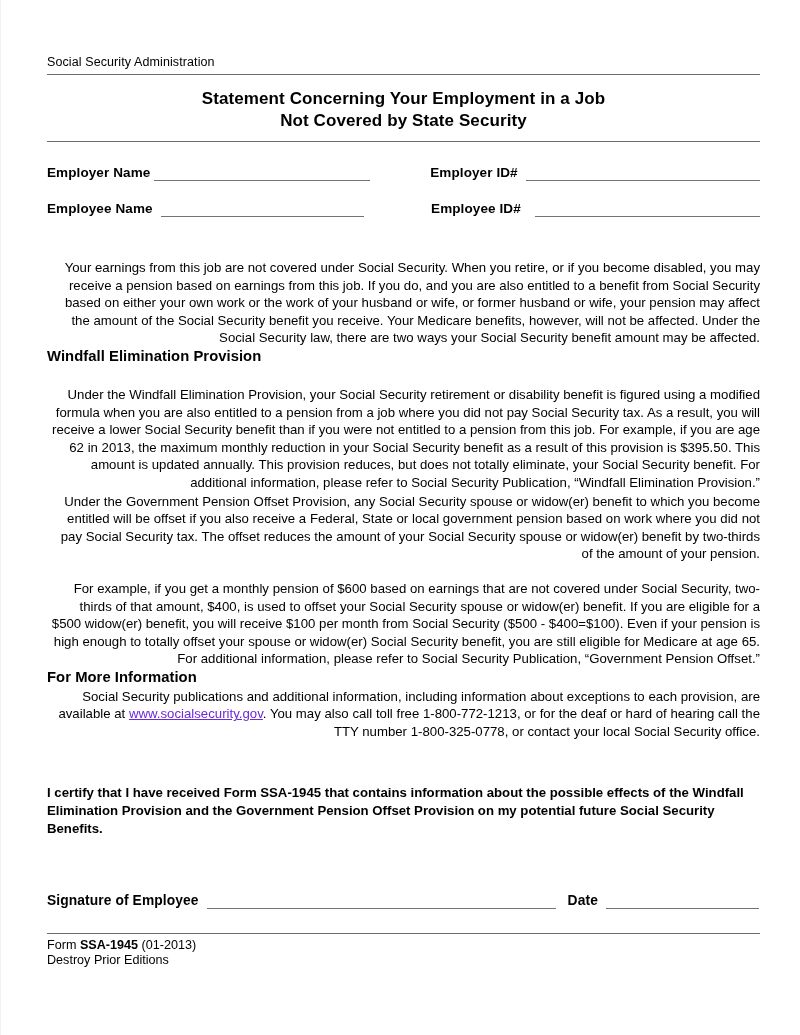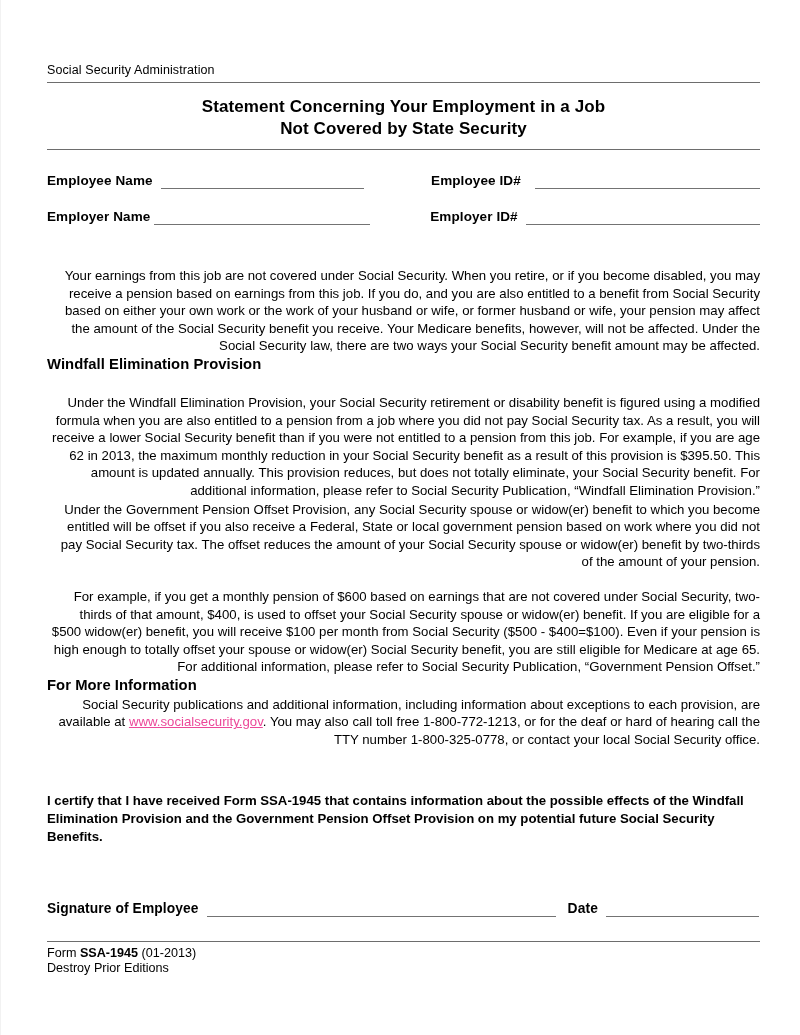--- a/index.html
+++ b/index.html
@@ -22,21 +22,21 @@
   }
   .page-edge-left {
     position: absolute;
     left: 0; top: 0;
     width: 1px; height: 1035px;
     background: #f2f2f2;
   }
   .content {
     position: absolute;
     left: 47px;
-    top: 12px;
+    top: 4px;
     width: 713px;
   }
 
   
   .agency {
     font-size: 12.5px;
     line-height: 16px;
     padding-top: 50px;
     letter-spacing: 0.1px;
   }
@@ -105,21 +105,21 @@
   }
   .gap-wep   { margin-top: 24px; }
   .gap-after-head { margin-top: 20px; }
   .gap-gpo   { margin-top: 24px; }
   .gap-gpo-head { margin-top: 1px; }
   .gap-example { margin-top: 17px; }
   .gap-more  { margin-top: 24px; }
   .gap-more-head { margin-top: 1px; }
 
   .link {
-    color: #ec4899;
+    color: #6d28d9;
     text-decoration: underline;
   }
 
   .certify {
     font-weight: bold;
     font-size: 13.2px;
     line-height: 18px;
     margin: 0;
     padding-top: 43px;
   }
@@ -166,35 +166,35 @@
     <div class="agency">Social Security Administration</div>
     <div class="rule rule-top"></div>
 
     <div class="title-block">
       <div>Statement Concerning Your Employment in a Job</div>
       <div>Not Covered by State Security</div>
     </div>
     <div class="rule rule-title"></div>
 
     <div class="fields">
+
+      <div class="field-row">
+        <span class="field-label">Employer Name</span>
+        <span class="field-line fl-empr-name"></span>
+        <span class="field-label label-empr-id">Employer ID#</span>
+        <span class="field-line fl-empr-id"></span>
+      </div>
 
       <div class="field-row">
         <span class="field-label">Employee Name</span>
         <span class="field-line fl-emp-name"></span>
         <span class="field-label label-emp-id">Employee ID#</span>
         <span class="field-line fl-emp-id"></span>
       </div>
 
-      <div class="field-row">
-        <span class="field-label">Employer Name</span>
-        <span class="field-line fl-empr-name"></span>
-        <span class="field-label label-empr-id">Employer ID#</span>
-        <span class="field-line fl-empr-id"></span>
-      </div>
-
     </div>
 
     <p class="para intro">Your earnings from this job are not covered under Social Security. When you retire, or if you become disabled, you may receive a pension based on earnings from this job. If you do, and you are also entitled to a benefit from Social Security based on either your own work or the work of your husband or wife, or former husband or wife, your pension may affect the amount of the Social Security benefit you receive. Your Medicare benefits, however, will not be affected. Under the Social Security law, there are two ways your Social Security benefit amount may be  affected.</p>
 
     <h2 class="section-head gap-wep">Windfall Elimination Provision</h2>
     <p class="para gap-after-head">Under the Windfall Elimination Provision, your Social Security retirement or disability benefit is figured using a modified formula when you are also entitled to a pension from a job where you did not pay Social Security tax. As a result, you will receive a lower Social Security benefit than if you were not entitled to a pension from this job. For example, if you are age 62 in 2013, the maximum monthly reduction in your Social Security benefit as a result of this provision is $395.50. This amount is updated annually. This provision reduces, but does not totally eliminate, your Social Security benefit. For additional information, please refer to Social Security Publication, “Windfall  Elimination Provision.”</p>
 
     <p class="para gap-gpo-head">Under the Government Pension Offset Provision, any Social Security spouse or widow(er) benefit to which you become entitled will be offset if you also receive a Federal, State or local government pension based on work where you did not pay Social Security tax. The offset reduces the amount of your Social Security spouse or widow(er) benefit by two-thirds of the amount of your pension.</p>
     <p class="para gap-example">For example, if you get a monthly pension of $600 based on earnings that are not covered under Social Security,  two-thirds of that amount, $400, is used to offset your Social Security spouse or widow(er) benefit. If you are eligible for a $500 widow(er) benefit, you will receive $100 per month from Social Security ($500 - $400=$100). Even if your pension is high enough to totally offset your spouse or widow(er) Social Security benefit, you are still  eligible for Medicare at age 65. For additional information, please refer to Social Security Publication, “Government  Pension Offset.”</p>
 

